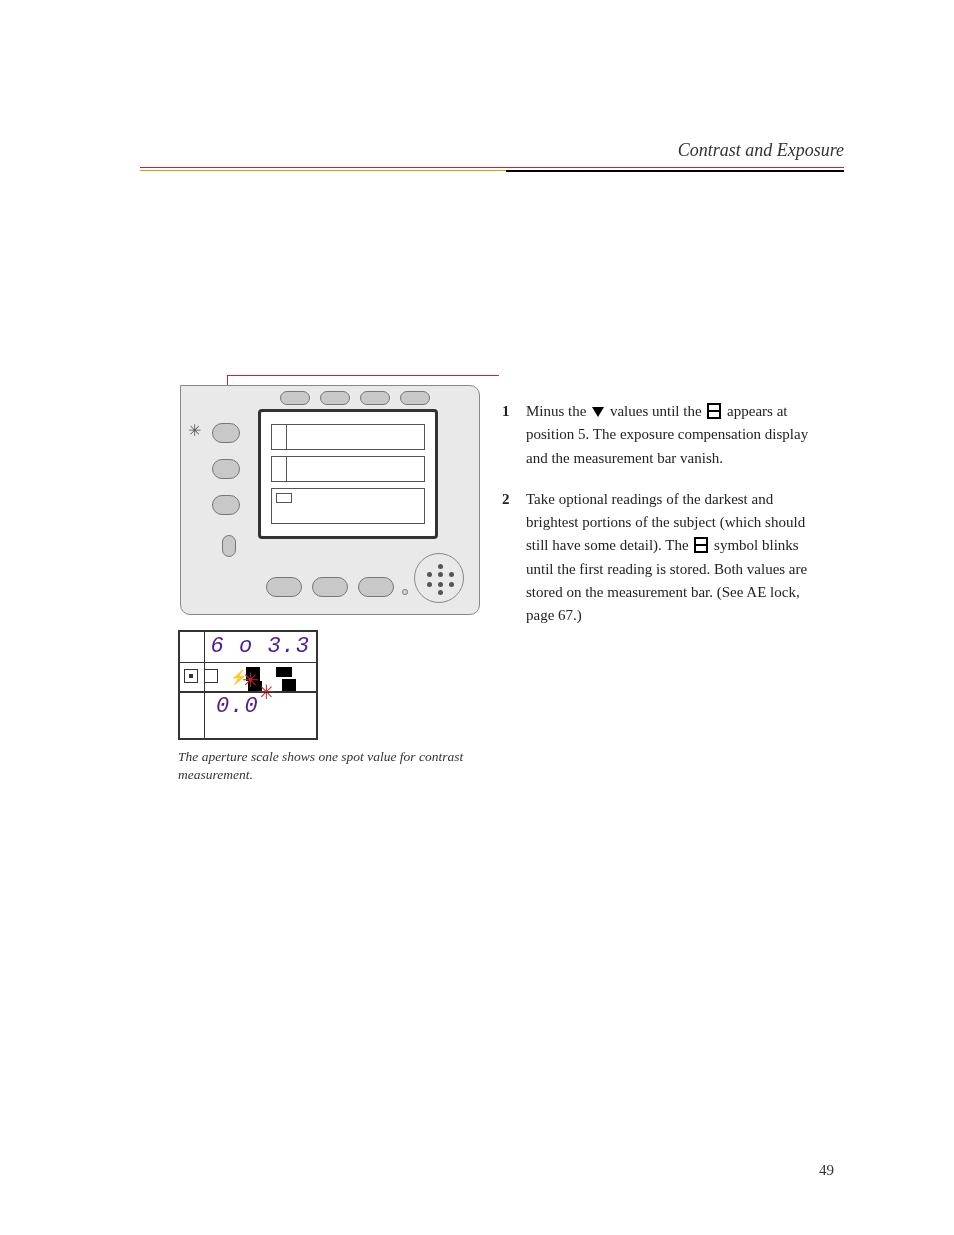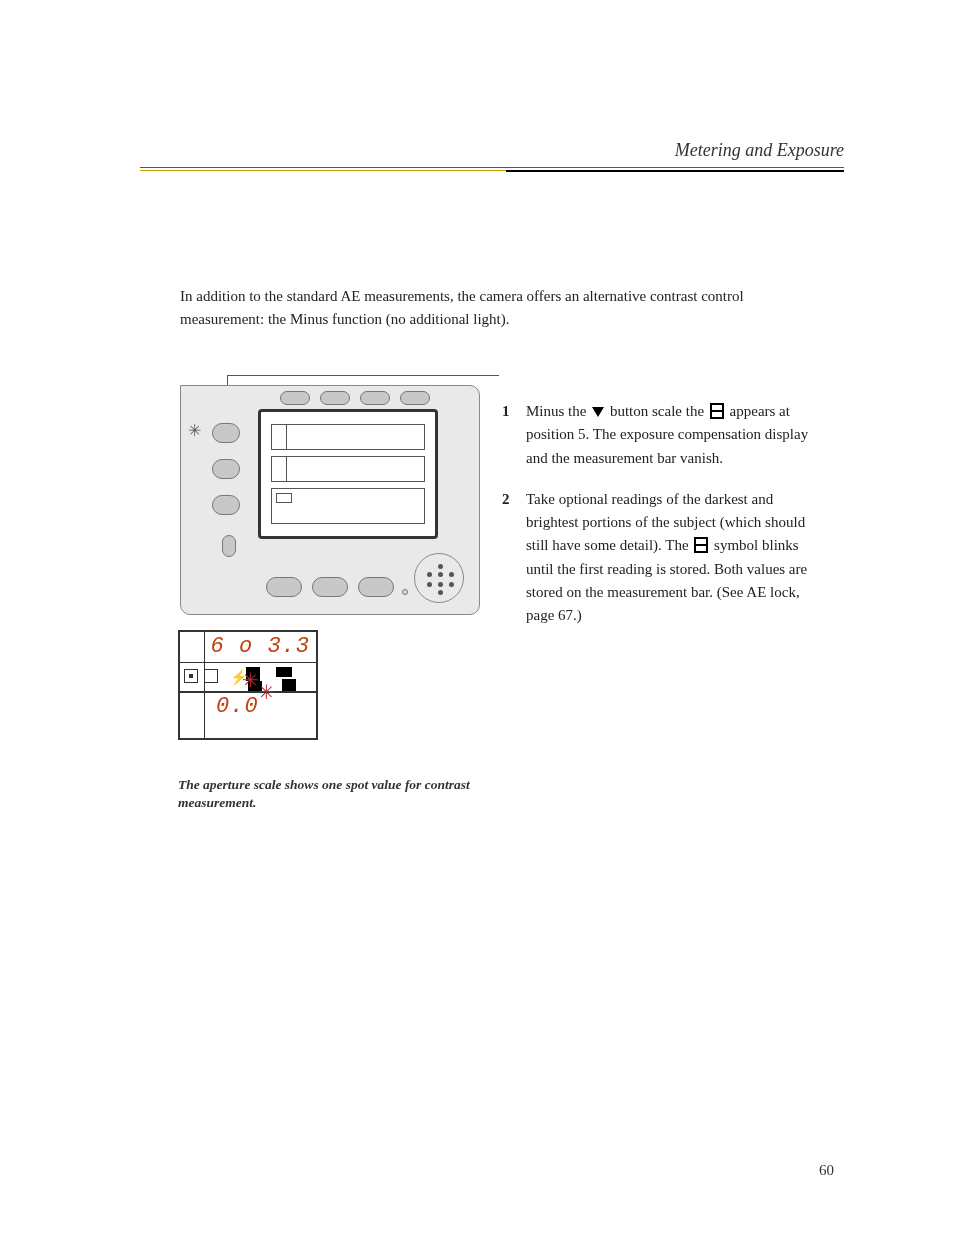--- a/index.html
+++ b/index.html
@@ -181,21 +181,21 @@
     position: absolute;
     left: 0; right: 0;
     border-top: 1px solid #333;
     border-bottom: 1px solid #333;
   }
   .seg-text {
     font-family: 'Courier New', monospace;
     font-style: italic;
     font-size: 22px;
     letter-spacing: 1px;
-    color: #c2410c;
+    color: #4c1d95;
     position: absolute;
   }
   .blk {
     position: absolute;
     background: #000;
   }
   .sq {
     position: absolute;
     border: 1px solid #333;
     background: #fff;
@@ -275,29 +275,28 @@
     right: 120px;
     font-size: 15px;
     color: #333;
   }
 </style>
 </head>
 <body>
 <div class="page">
 
   <div class="header-area">
-    <div class="header-title">Metering and Exposure</div>
+    <div class="header-title">Contrast and Exposure</div>
     <div class="rule-stack">
       <div class="rule-line" style="top:0; background:#c1272d;"></div>
       <div class="rule-line" style="top:3px; background:#c9a100;"></div>
       <div class="rule-line" style="top:3px; left:52%; background:#000; height:2px;"></div>
     </div>
   </div>
 
-  <div class="intro-text">In addition to the standard AE measurements, the camera offers an alternative contrast control measurement: the Minus function (no additional light).</div>
 
   <div class="callout-line-v" style="left:227px; top:375px; height:120px;"></div>
   <div class="callout-line-h" style="left:227px; top:375px; width:272px;"></div>
 
   <div class="panel-fig">
     <div class="panel-outline"></div>
     <div class="asterisk-mark">✳</div>
 
     <div class="small-top-btn" style="left:100px;"></div>
     <div class="small-top-btn" style="left:140px;"></div>
@@ -361,32 +360,32 @@
       <div class="red-burst" style="left:78px; top:24px;">✳</div>
     </div>
 
     <div class="detail-row" style="top:60px; height:30px; border-bottom:none;">
       <div class="seg-text" style="left:36px; top:1px;">0.0</div>
     </div>
 
     <div style="position:absolute; left:0; top:60px; width:24px; height:30px; border-top:1px solid #333;"></div>
   </div>
 
-  <div class="caption" style="top:776px;font-weight:bold;">The aperture scale shows one spot value for contrast measurement.</div>
+  <div class="caption" style="top:748px;">The aperture scale shows one spot value for contrast measurement.</div>
 
   <div class="steps">
     <div class="step">
       <div class="step-num">1</div>
       <div class="step-body">
-        <span>Minus the </span><span class="tri-down"></span><span> button scale the </span><span class="inline-icon"></span><span> appears at position 5. The exposure compensation display and the measurement bar vanish.</span>
+        <span>Minus the </span><span class="tri-down"></span><span> values until the </span><span class="inline-icon"></span><span> appears at position 5. The exposure compensation display and the measurement bar vanish.</span>
       </div>
     </div>
     <div class="step">
       <div class="step-num">2</div>
       <div class="step-body">
         <span>Take optional readings of the darkest and brightest portions of the subject (which should still have some detail). The </span><span class="inline-icon"></span><span> symbol blinks until the first reading is stored. Both values are stored on the measurement bar. (See AE lock, page 67.)</span>
       </div>
     </div>
   </div>
 
-  <div class="page-number">60</div>
+  <div class="page-number">49</div>
 
 </div>
 
 </body></html>

